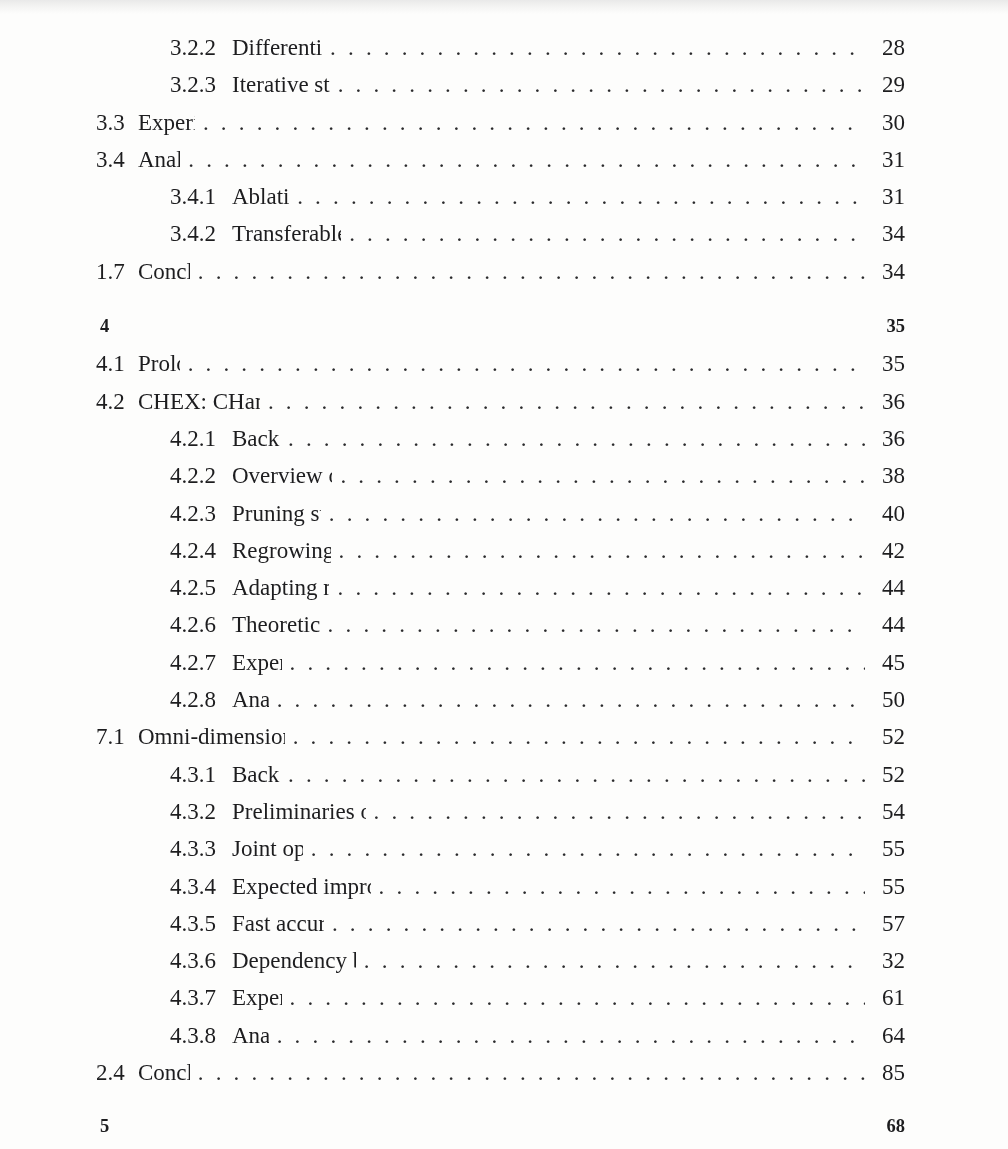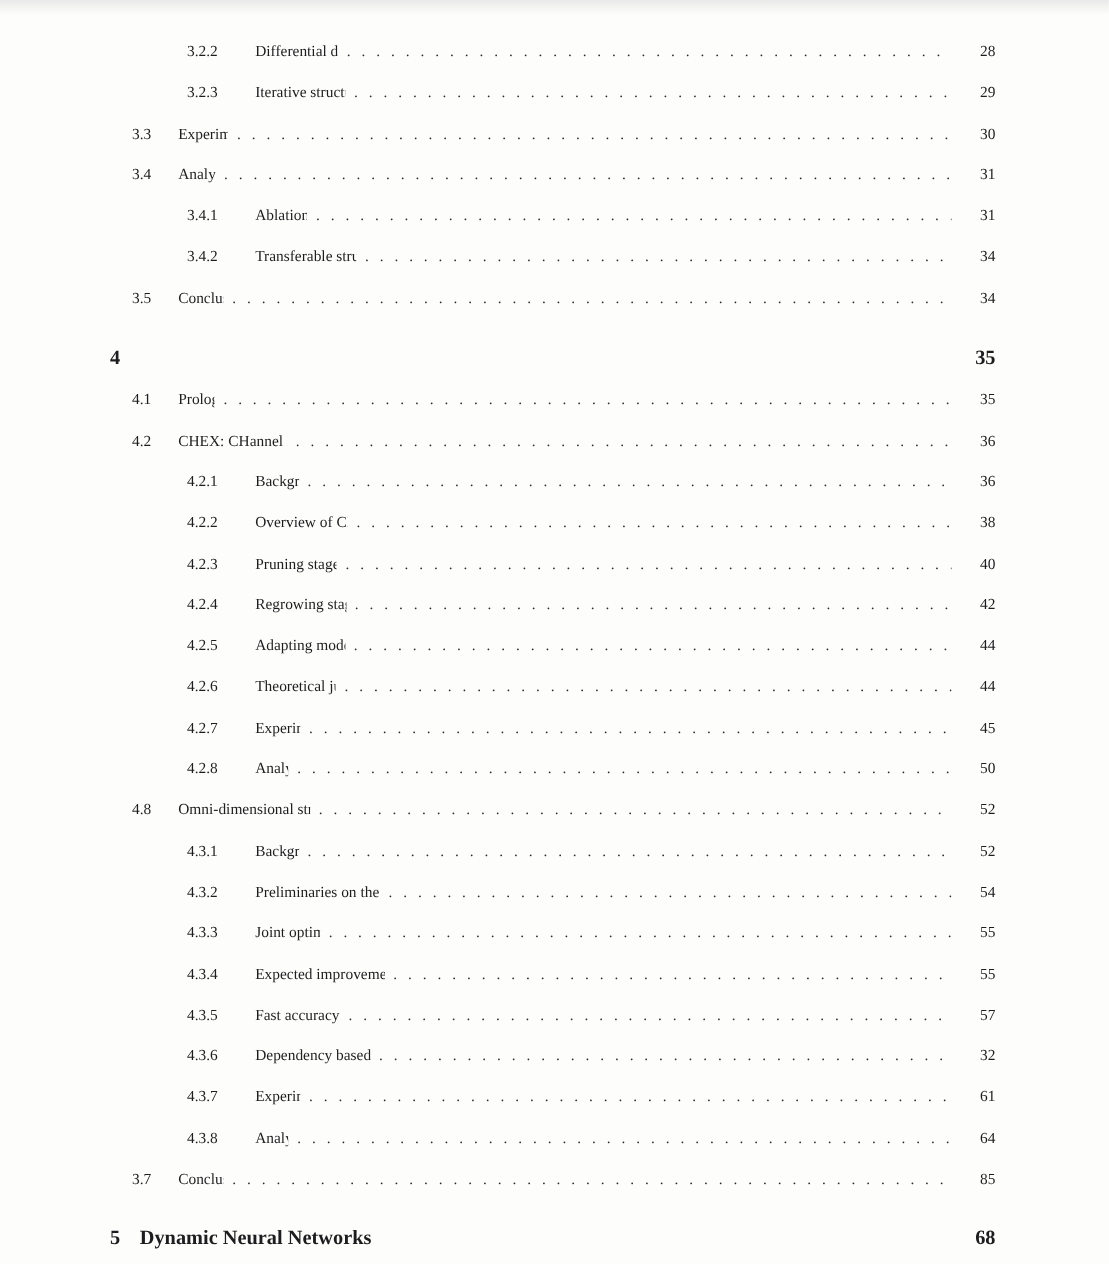--- a/index.html
+++ b/index.html
@@ -21,21 +21,21 @@
     height: 100%;
   }
   .toc {
     padding-top: 29px;
   }
   .row {
     display: flex;
     align-items: baseline;
     height: 37.3px;
     line-height: 37.3px;
-    font-size: 14px;
+    font-size: 23px;
     padding-right: 103px;
     white-space: nowrap;
   }
   .row .num {
     flex: 0 0 auto;
   }
   .row .title {
     flex: 0 1 auto;
     overflow: hidden;
     text-overflow: clip;
@@ -54,21 +54,21 @@
     color: #2a2a2c;
   }
   .row .pagenum {
     flex: 0 0 auto;
     min-width: 30px;
     text-align: right;
   }
   
   .row.subsection { padding-left: 170px; }
   .row.subsection .num { width: 62px; }
-  .row.section { padding-left: 120px; }
+  .row.section { padding-left: 96px; }
   .row.section .num { width: 42px; }
   .row.chapter {
     padding-left: 100px;
     font-weight: bold;
     font-size: 18.5px;
     margin-top: 18px;
   }
   .row.chapter .num { width: 27px; }
   .row.chapter .leader::after { content: ""; }
   .row.chapter-last { margin-top: 17px; }
@@ -108,21 +108,21 @@
     <span class="leader"></span>
     <span class="pagenum">31</span>
   </div>
       <div class="row subsection">
     <span class="num">3.4.2</span>
     <span class="title">Transferable structure patterns.</span>
     <span class="leader"></span>
     <span class="pagenum">34</span>
   </div>
       <div class="row section">
-    <span class="num">3.5</span>
+    <span class="num">1.7</span>
     <span class="title">Conclusion</span>
     <span class="leader"></span>
     <span class="pagenum">34</span>
   </div>
       <div class="row chapter">
     <span class="num">4</span>
     <span class="leader"></span>
     <span class="pagenum">35</span>
   </div>
       <div class="row section">
@@ -179,21 +179,21 @@
     <span class="leader"></span>
     <span class="pagenum">45</span>
   </div>
       <div class="row subsection">
     <span class="num">4.2.8</span>
     <span class="title">Analyses</span>
     <span class="leader"></span>
     <span class="pagenum">50</span>
   </div>
       <div class="row section">
-    <span class="num">4.8</span>
+    <span class="num">7.1</span>
     <span class="title">Omni-dimensional structural learning</span>
     <span class="leader"></span>
     <span class="pagenum">52</span>
   </div>
       <div class="row subsection">
     <span class="num">4.3.1</span>
     <span class="title">Background</span>
     <span class="leader"></span>
     <span class="pagenum">52</span>
   </div>
@@ -233,25 +233,24 @@
     <span class="leader"></span>
     <span class="pagenum">61</span>
   </div>
       <div class="row subsection">
     <span class="num">4.3.8</span>
     <span class="title">Analyses</span>
     <span class="leader"></span>
     <span class="pagenum">64</span>
   </div>
       <div class="row section">
-    <span class="num">3.7</span>
+    <span class="num">2.4</span>
     <span class="title">Conclusion</span>
     <span class="leader"></span>
     <span class="pagenum">85</span>
   </div>
       <div class="row chapter chapter-last">
     <span class="num">5</span>
-    <span class="title">Dynamic Neural Networks</span>
     <span class="leader"></span>
     <span class="pagenum">68</span>
   </div>
     </div>
 </div>
 
 </body></html>

